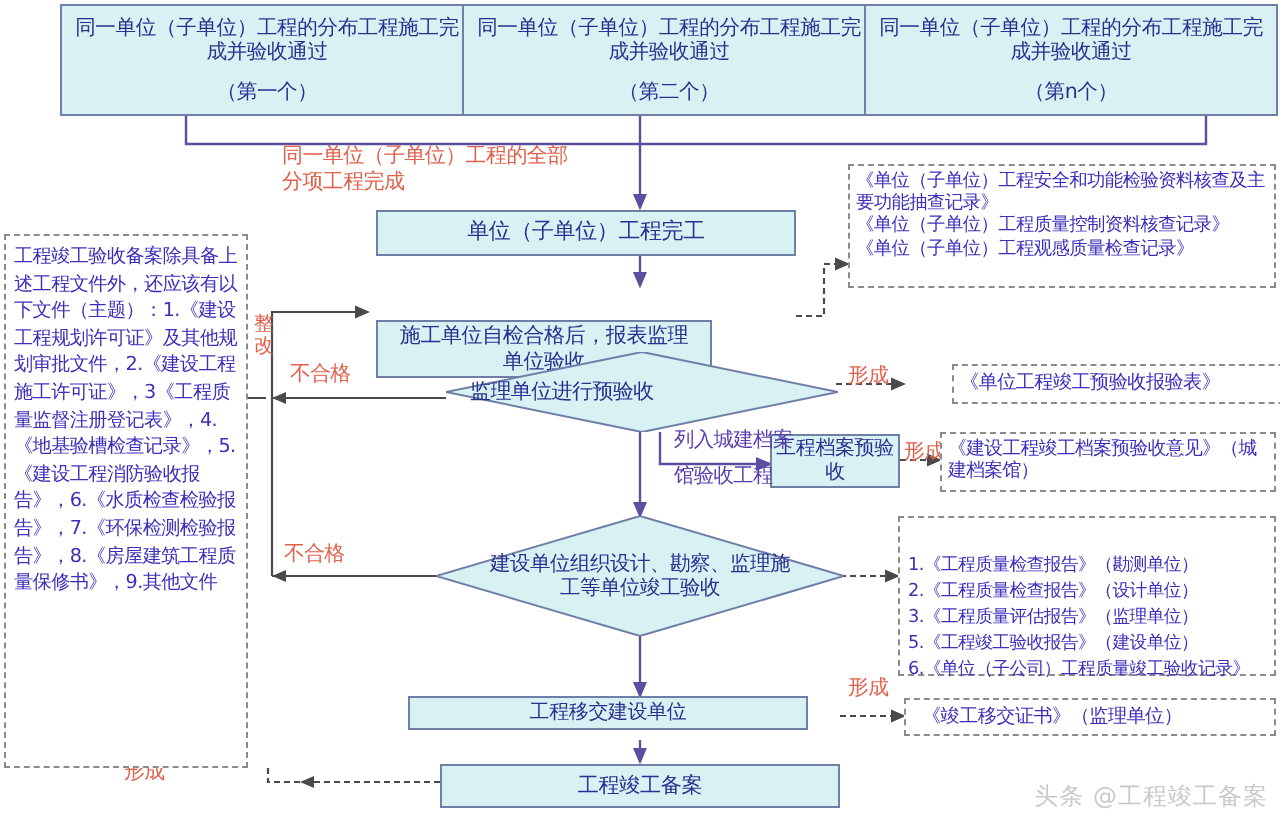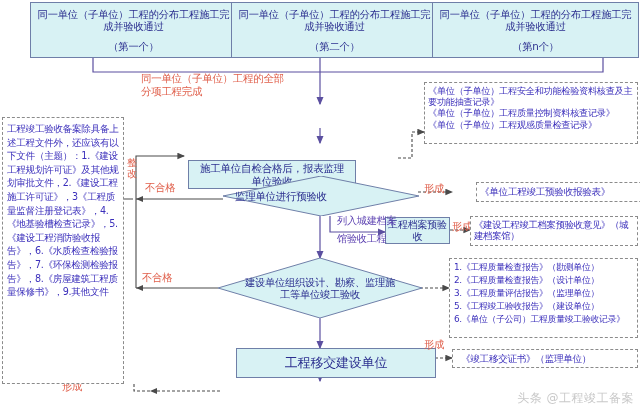--- a/index.html
+++ b/index.html
@@ -136,43 +136,49 @@
 
   <div class="node" style="left:432px;top:2px;width:207px;height:56px;font-size:10.3px;flex-direction:column;">
     <div style="padding:0 5px;">同一单位（子单位）工程的分布工程施工完成并验收通过</div>
     <div style="margin-top:7px;">（第n个）</div>
   </div>
 
   <div class="lbl" style="left:141px;top:72px;font-size:10.5px;white-space:normal;width:145px;text-align:left;">
     <span>同一单位（子单位）工程的全部分项工程完成</span>
   </div>
 
+  <div class="node" style="left:188px;top:105px;width:210px;height:23px;font-size:11px;">
+    <span>单位（子单位）工程完工</span>
+  </div>
 
   <div class="node" style="left:188px;top:160px;width:168px;height:29px;font-size:10.5px;">
     <span style="padding:0 6px;">施工单位自检合格后，报表监理单位验收</span>
   </div>
 
   <div class="diamond" style="left:223px;top:176px;width:196px;height:40px;font-size:10.5px;">
     <svg class="dshape" viewBox="0 0 196 40" preserveAspectRatio="none">
       <polygon points="98,0 196,20 98,40 0,20" fill="#d8f2f4" stroke="#6f7fa8" stroke-width="1"></polygon>
     </svg>
     <span class="dtext">监理单位进行预验收</span>
   </div>
 
   <div class="diamond" style="left:218px;top:258px;width:204px;height:60px;font-size:10.3px;">
     <svg class="dshape" viewBox="0 0 204 60" preserveAspectRatio="none">
       <polygon points="102,0 204,30 102,60 0,30" fill="#d8f2f4" stroke="#6f7fa8" stroke-width="1"></polygon>
     </svg>
     <span class="dtext" style="padding:0 26px;">建设单位组织设计、勘察、监理施工等单位竣工验收</span>
   </div>
 
-  <div class="node" style="left:236px;top:348px;width:200px;height:30px;font-size:13px;">
+  <div class="node" style="left:204px;top:348px;width:200px;height:17px;font-size:10px;">
     <span>工程移交建设单位</span>
   </div>
 
+  <div class="node" style="left:220px;top:382px;width:200px;height:22px;font-size:10.6px;">
+    <span>工程竣工备案</span>
+  </div>
 
   <div class="node" style="left:385px;top:217px;width:65px;height:27px;font-size:10px;flex-direction:column;">
     <span style="padding:0 2px;">工程档案预验收</span>
   </div>
 
   <div class="lbl" style="left:127px;top:158px;font-size:10px;width:12px;white-space:normal;line-height:1.05;">
     <span>整改</span>
   </div>
   <div class="lbl" style="left:145px;top:181px;font-size:10.4px;">
     <span>不合格</span>
@@ -208,21 +214,21 @@
   </div>
 
   <div class="note" style="left:452px;top:182px;width:186px;height:20px;font-size:9.6px;display:flex;align-items:center;margin-left:24px;">
     <span>《单位工程竣工预验收报验表》</span>
   </div>
 
   <div class="note left" style="left:470px;top:216px;width:168px;height:30px;font-size:9.4px;">
     <span>《建设工程竣工档案预验收意见》（城建档案馆）</span>
   </div>
 
-  <div class="note left ol" style="left:449px;top:258px;width:189px;height:80px;font-size:8.9px;line-height:1.45;padding:2px 4px;">
+  <div class="note left ol" style="left:449px;top:258px;width:189px;height:80px;font-size:8.9px;line-height:1.45;padding:18px 4px;">
     <div>1.《工程质量检查报告》（勘测单位）</div>
     <div>2.《工程质量检查报告》（设计单位）</div>
     <div>3.《工程质量评估报告》（监理单位）</div>
     <div>5.《工程竣工验收报告》（建设单位）</div>
     <div>6.《单位（子公司）工程质量竣工验收记录》</div>
   </div>
 
   <div class="note" style="left:452px;top:349px;width:186px;height:19px;font-size:9.6px;display:flex;align-items:center;justify-content:flex-start;padding-left:8px;">
     <span>《竣工移交证书》（监理单位）</span>
   </div>

